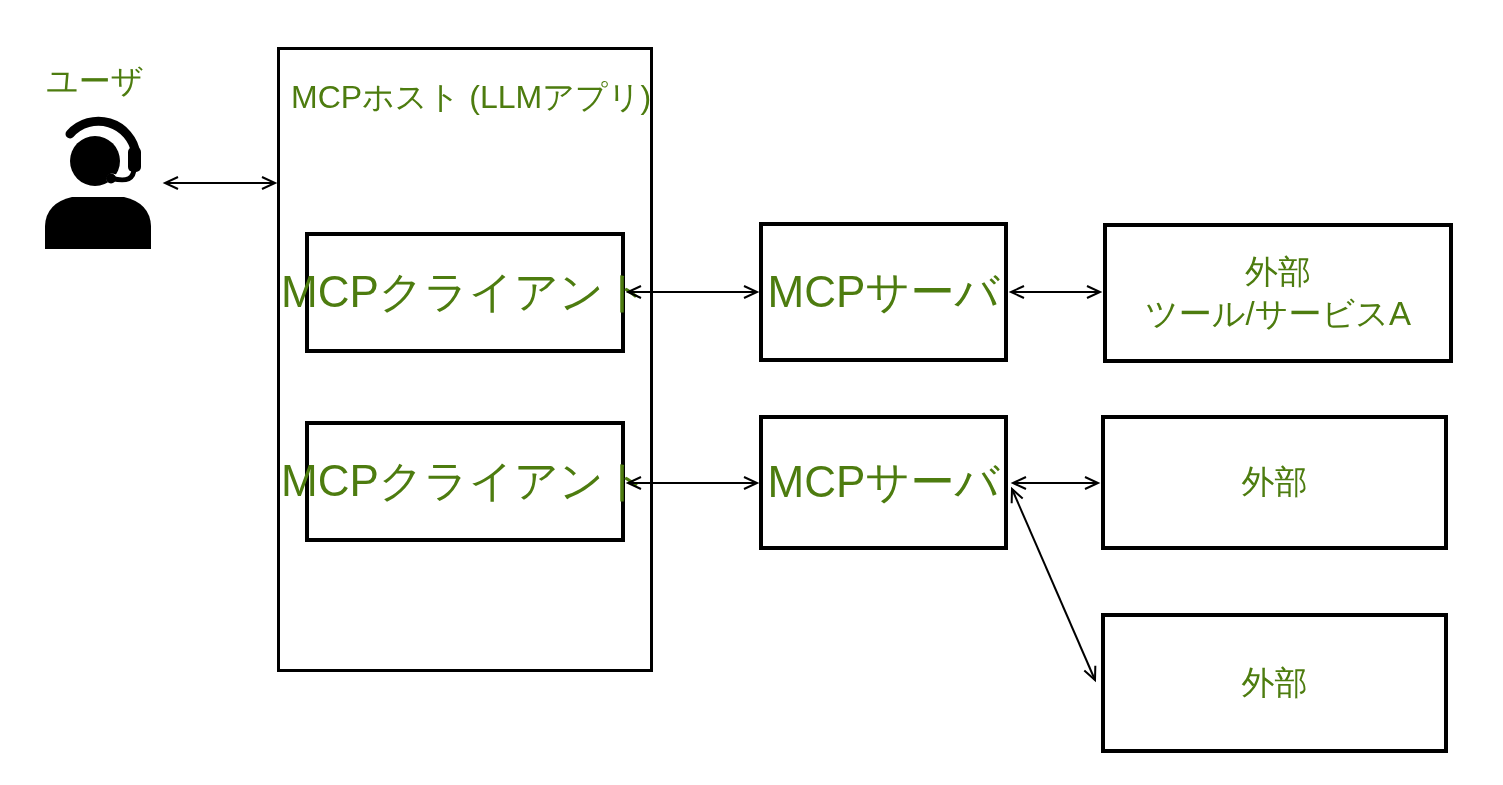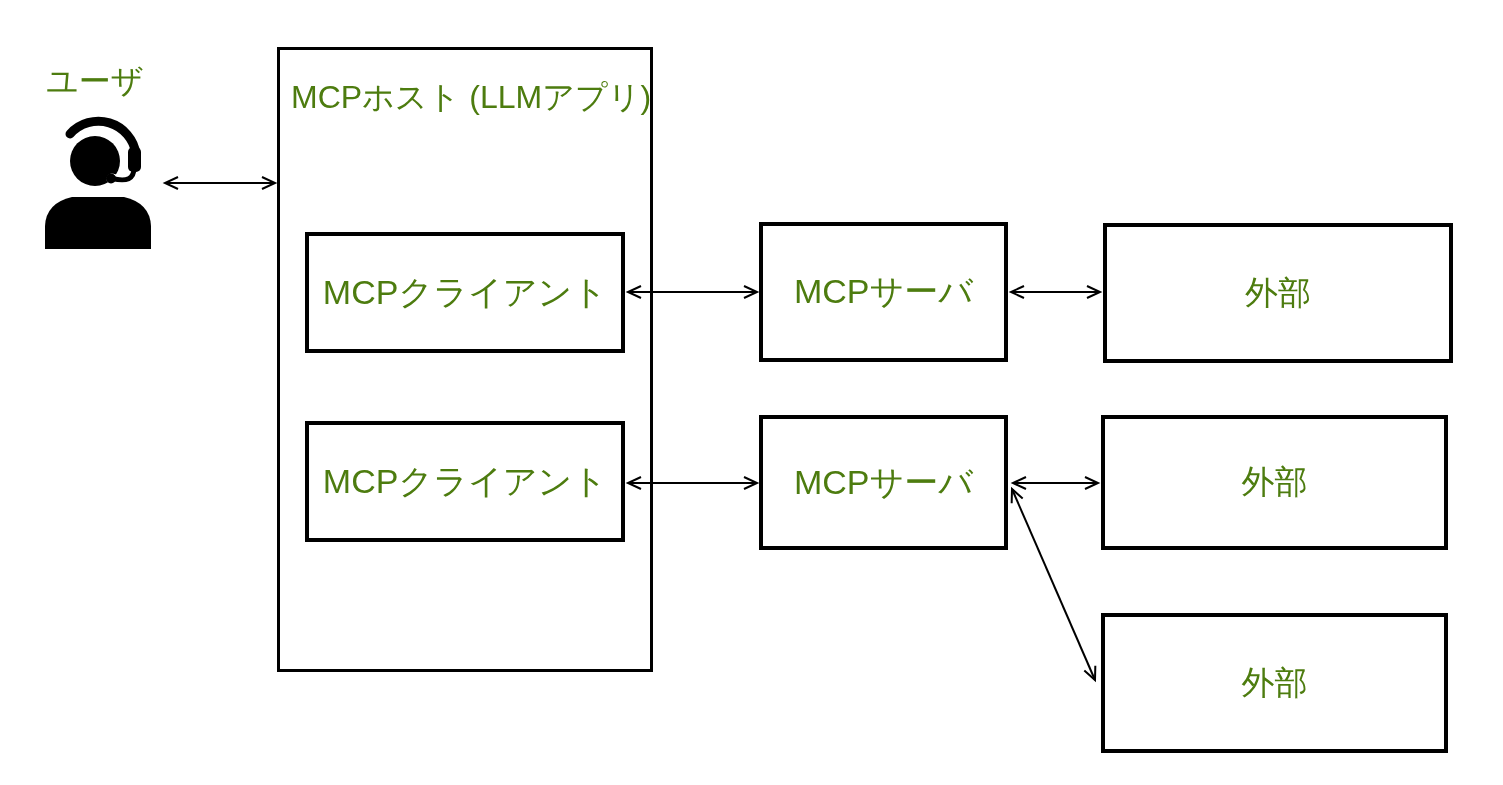--- a/index.html
+++ b/index.html
@@ -19,21 +19,21 @@
   .box {
     position: absolute;
     box-sizing: border-box;
     border: 4px solid #000000;
     background: #ffffff;
     display: flex;
     flex-direction: column;
     align-items: center;
     justify-content: center;
     text-align: center;
-    font-size: 34px;
+    font-size: 44px;
     line-height: 1.28;
     white-space: nowrap;
   }
   .box span { display: block; }
   #host-box {
     left: 277px; top: 47px; width: 376px; height: 625px;
     border-width: 3px;
     background: #ffffff;
   }
   #host-title {
@@ -91,20 +91,21 @@
   <div id="server-box-1" class="box">
     <span>MCPサーバ</span>
   </div>
 
   <div id="server-box-2" class="box">
     <span>MCPサーバ</span>
   </div>
 
   <div id="external-box-a" class="box">
     <span>外部</span>
+    <span>ツール/サービスA</span>
   </div>
 
   <div id="external-box-b" class="box">
     <span>外部</span>
   </div>
 
   <div id="external-box-c" class="box">
     <span>外部</span>
   </div>
 

